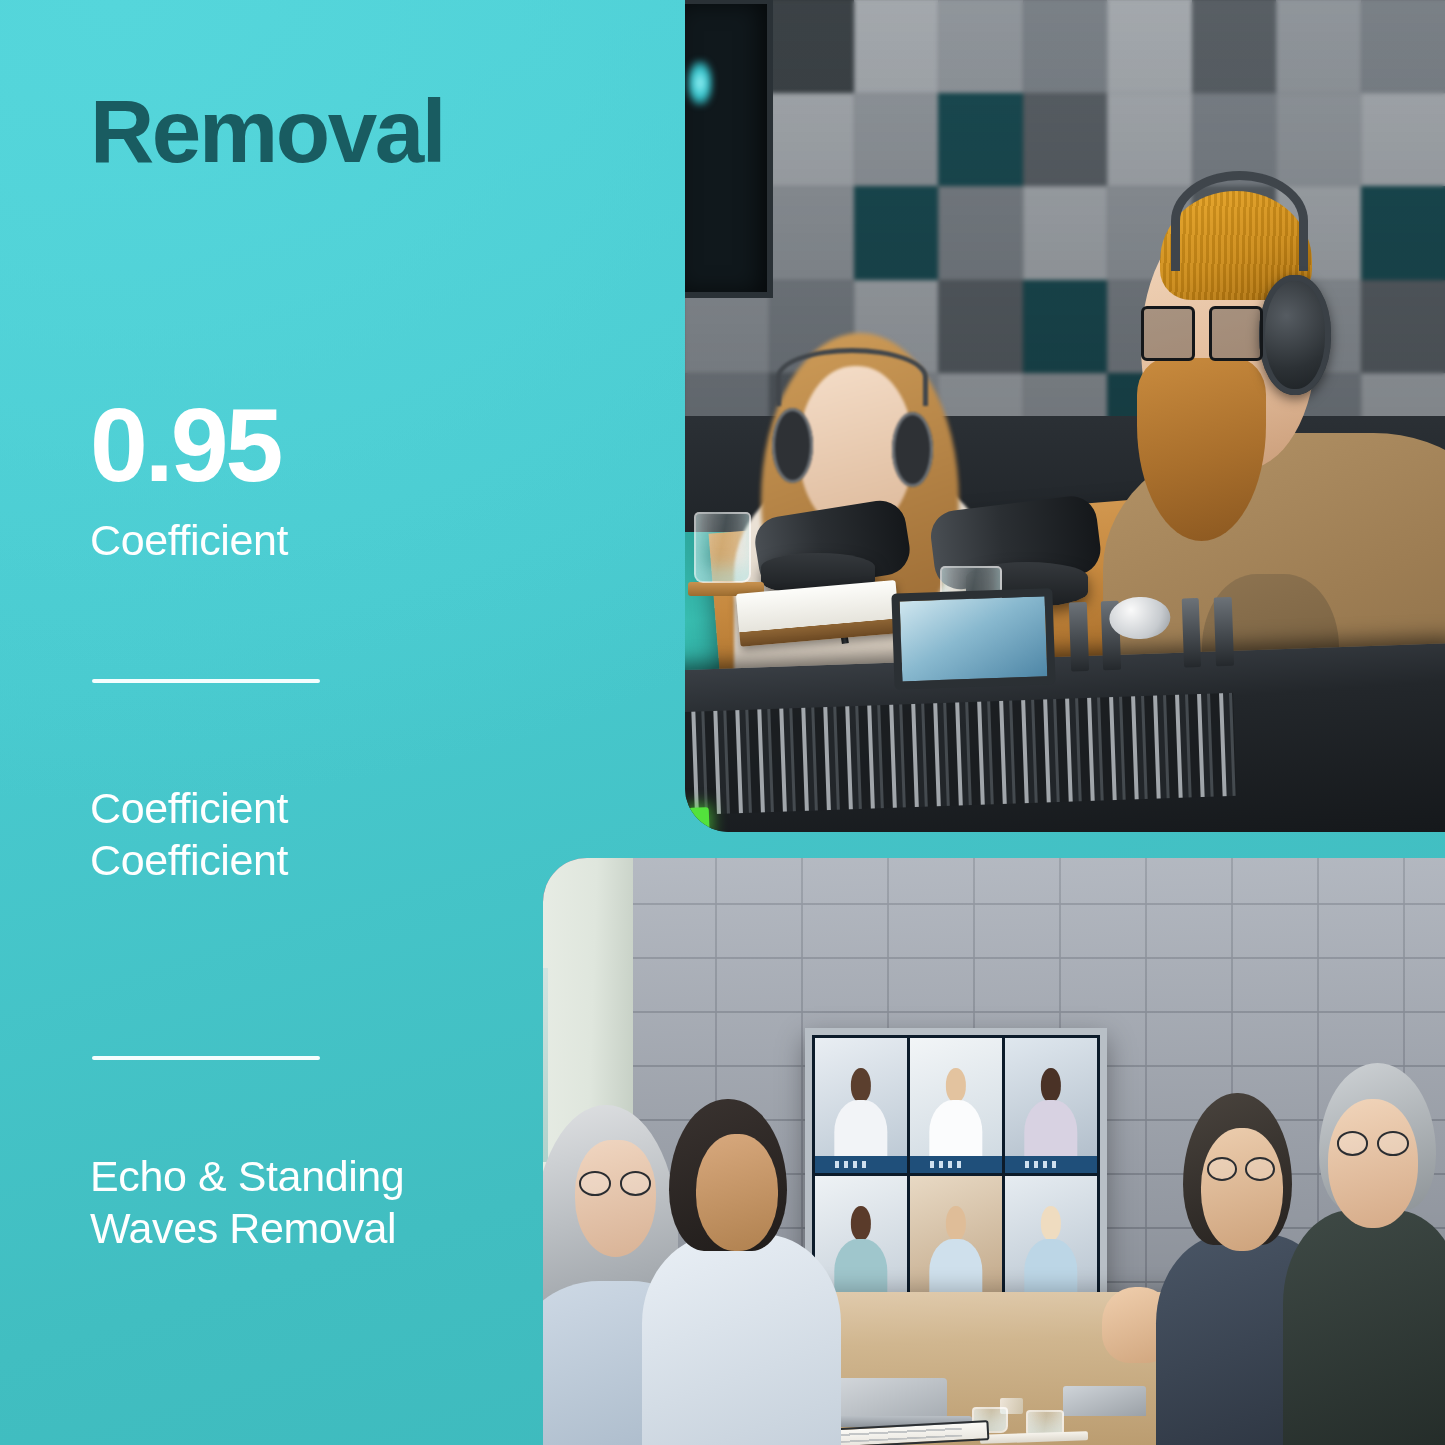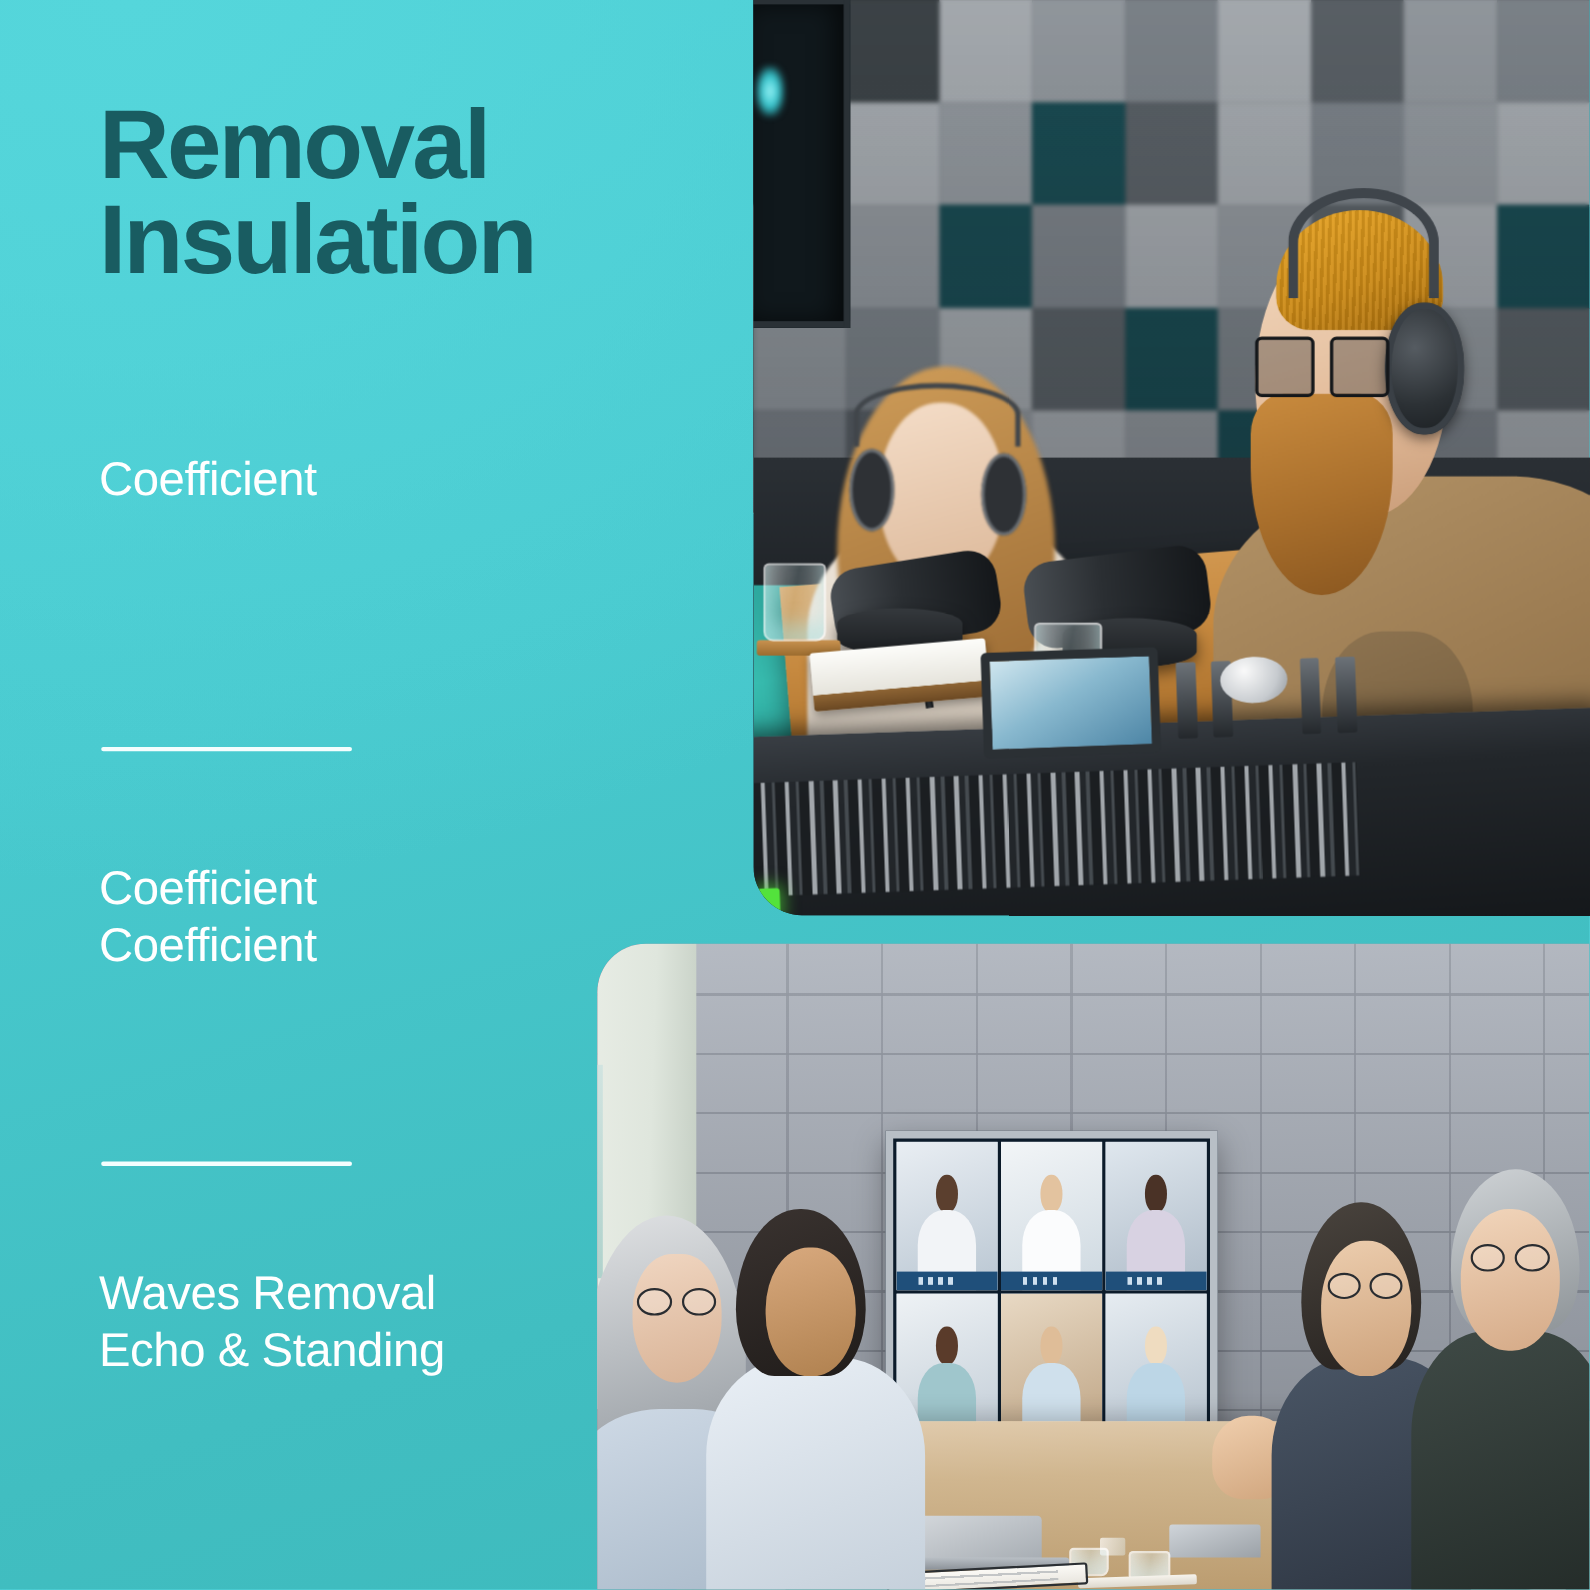--- a/index.html
+++ b/index.html
@@ -489,44 +489,44 @@
 </style>
 </head>
 <body>
 
 <div id="bg"></div>
 
 <div id="left">
 
   <h1 id="page-title">
     <span class="ln">Removal</span>
-    <span class="ln">Insulation</span>
   </h1>
 
   <div class="stat" id="stat-0">
+    <span class="stat-value">0.95</span>
     <span class="stat-label">
       <span class="ln">Coefficient</span>
     </span>
   </div>
 
   <div class="divider" id="divider-0"></div>
 
   <div class="stat" id="stat-1">
     <span class="stat-label">
       <span class="ln">Coefficient</span>
       <span class="ln">Coefficient</span>
     </span>
   </div>
 
   <div class="divider" id="divider-1"></div>
 
   <div class="stat" id="stat-2">
     <span class="stat-label">
+      <span class="ln">Echo &amp; Standing</span>
       <span class="ln">Waves Removal</span>
-      <span class="ln">Echo &amp; Standing</span>
     </span>
   </div>
 </div>
 
 <div class="photo" id="photo-podcast">
 
   <div id="wall-panels">
       <span class="pn" style="left: 0%; top: 0%; width: 11.3611%; height: 20.25%; background: rgb(30, 91, 99); box-shadow: rgba(0, 0, 0, 0.1) 0px 0px 0px 1px inset;"></span>
       <span class="pn" style="left: 11.1111%; top: 0%; width: 11.3611%; height: 20.25%; background: rgb(74, 81, 85); box-shadow: rgba(0, 0, 0, 0.1) 0px 0px 0px 1px inset;"></span>
       <span class="pn" style="left: 22.2222%; top: 0%; width: 11.3611%; height: 20.25%; background: rgb(207, 212, 217); box-shadow: rgba(0, 0, 0, 0.1) 0px 0px 0px 1px inset;"></span>

